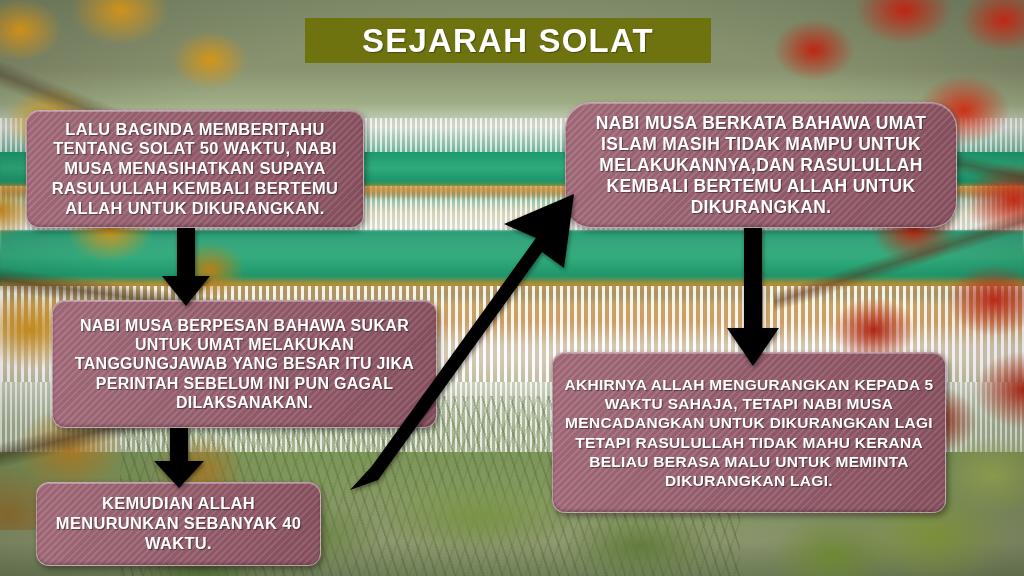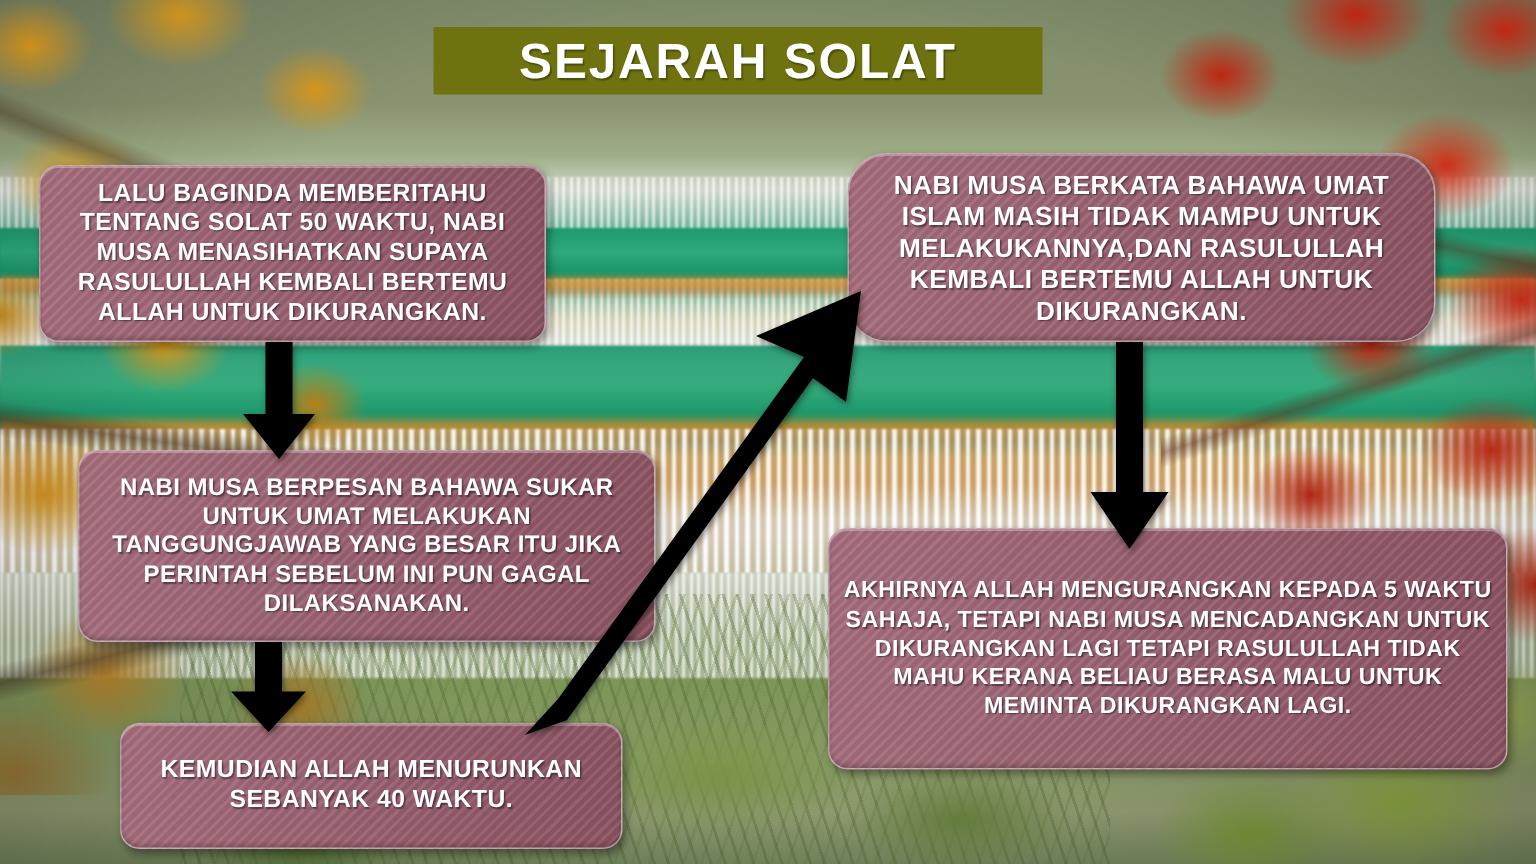--- a/index.html
+++ b/index.html
@@ -155,21 +155,21 @@
       repeating-linear-gradient(108deg, rgba(96,124,58,0.26) 0 2px, rgba(96,124,58,0) 2px 11px);
   }
   .bg-vignette {
     inset:0;
     background:radial-gradient(ellipse at 50% 45%, rgba(0,0,0,0) 55%, rgba(0,0,0,0.22) 100%);
   }
 
   
   #title-banner {
     position:absolute;
-    left:289px; top:18px; width:406px; height:45px;
+    left:305px; top:18px; width:406px; height:45px;
     background:#6e7310;
     display:flex; align-items:center; justify-content:center;
   }
   #title-banner .title-text {
     color:#ffffff;
     font-size:33px;
     font-weight:bold;
     letter-spacing:1.2px;
     white-space:nowrap;
     text-shadow:1px 1px 1px rgba(0,0,0,0.35);
@@ -206,24 +206,24 @@
 
   #box-1 { left:26px;  top:110px; width:338px; height:118px; }
   #box-1 .ptext { font-size:16.5px; }
 
   #box-2 { left:565px; top:102px; width:392px; height:126px;border-radius:26px; }
   #box-2 .ptext { font-size:17.5px; }
 
   #box-3 { left:52px;  top:300px; width:385px; height:128px; }
   #box-3 .ptext { font-size:16px; }
 
-  #box-4 { left:36px;  top:482px; width:335px; height:84px;margin-left:44px; }
+  #box-4 { left:36px;  top:482px; width:285px; height:84px; }
   #box-4 .ptext { font-size:16.5px; }
 
-  #box-5 { left:552px; top:352px; width:453px; height:161px; }
+  #box-5 { left:552px; top:352px; width:394px; height:161px; }
   #box-5 .ptext { font-size:15.5px; line-height:1.24; }
 
   
   .arrow { position:absolute; }
   #arrow-1 { left:158px; top:228px; width:56px;  height:78px; }
   #arrow-2 { left:150px; top:428px; width:58px;  height:60px; }
   #arrow-3 { left:723px; top:228px; width:60px;  height:138px; }
   #arrow-4 { left:350px; top:190px; width:230px; height:300px; }
   .arrow svg { display:block; width:100%; height:100%;
     filter:drop-shadow(1px 2px 2px rgba(0,0,0,0.45)); }

